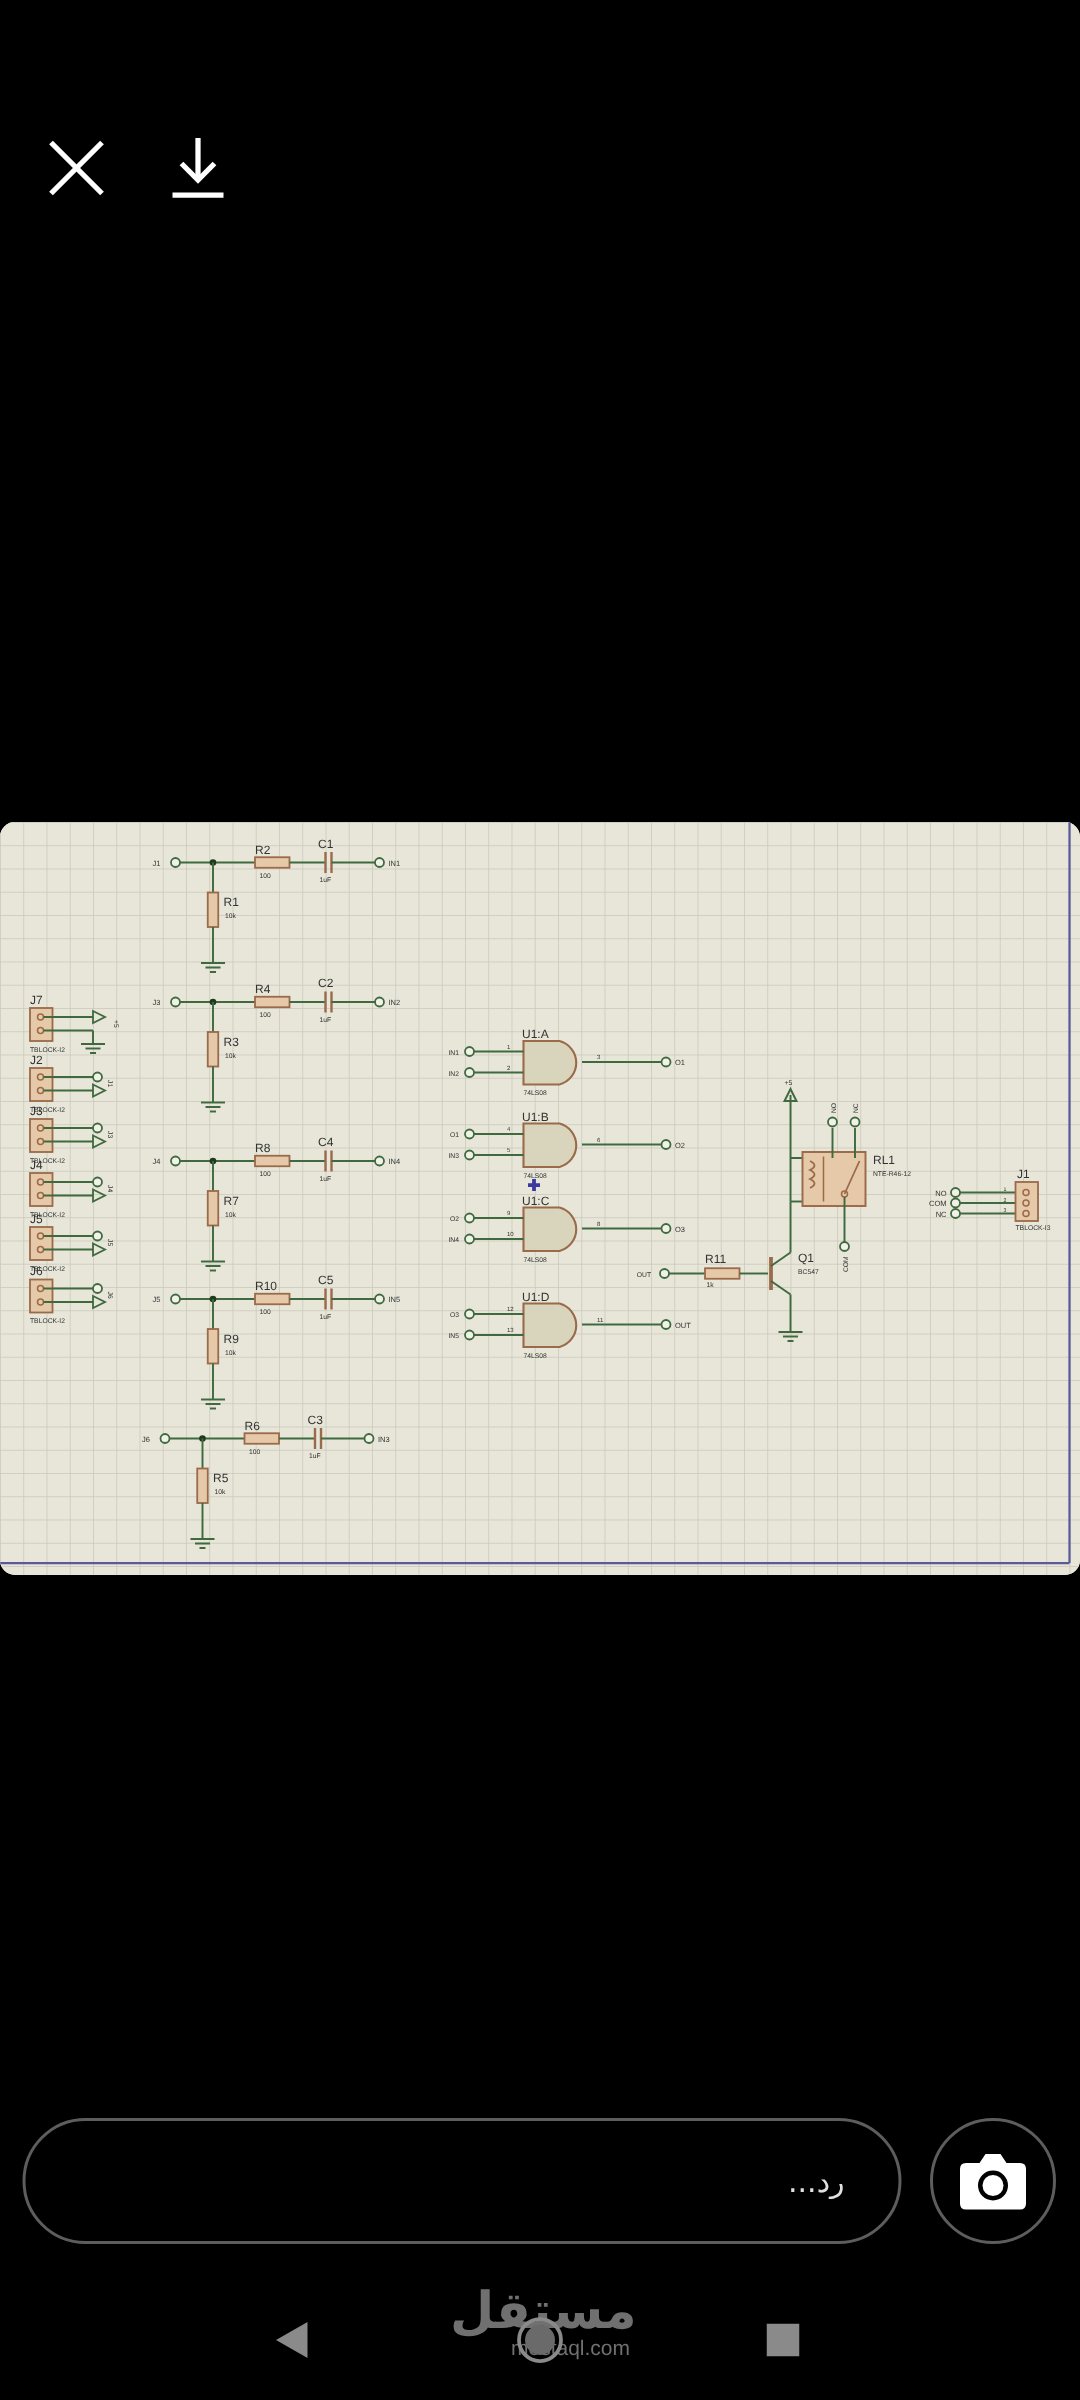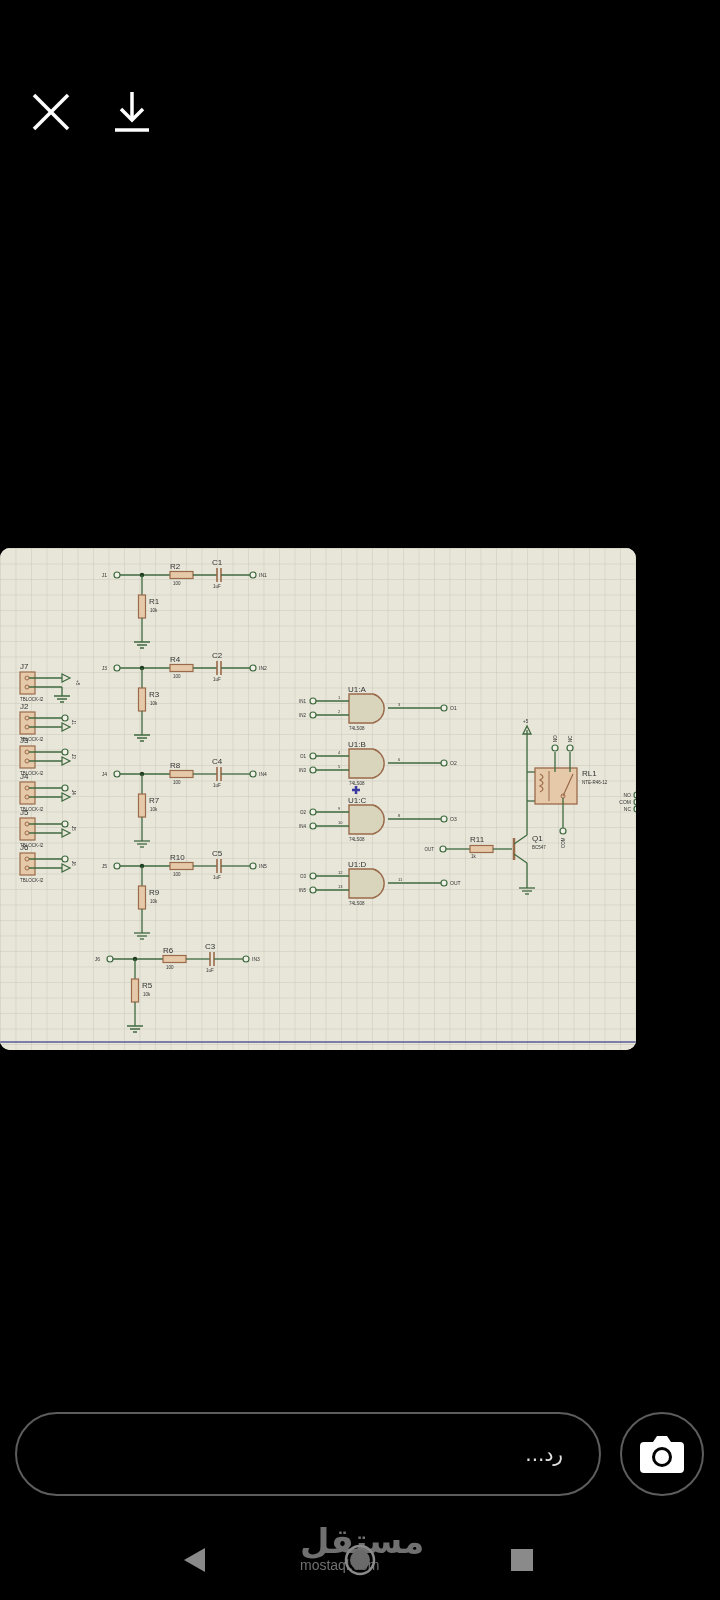--- a/index.html
+++ b/index.html
@@ -1,31 +1,31 @@
 <!DOCTYPE html>
 <html><head>
 <meta charset="utf-8">
 <style>
   html,body{margin:0;padding:0;background:#000;}
   body{width:720px;height:1600px;position:relative;overflow:hidden;font-family:"Liberation Sans",sans-serif;color:#fff;}
   .top-btn{position:absolute;top:88px;width:48px;height:48px;display:flex;align-items:center;justify-content:center;cursor:pointer;}
   #close-btn{left:27px;}
   #download-btn{left:108px;}
-  .image-frame{position:absolute;left:0;top:548px;width:636px;height:502px;border-radius:10px;overflow:hidden;background:#e7e6d9;}
+  .image-frame{position:absolute;left:0;top:548px;width:720px;height:502px;border-radius:10px;overflow:hidden;background:#e7e6d9;}
   .image-frame svg{display:block;}
   .reply-box{position:absolute;left:15px;top:1412px;width:586px;height:84px;border:2px solid #5d5d5d;border-radius:44px;box-sizing:border-box;display:flex;align-items:center;justify-content:flex-end;padding-right:34px;}
   .reply-box input{background:transparent;border:none;outline:none;color:#ddd;font-size:20px;text-align:right;width:100%;font-family:"DejaVu Sans",sans-serif;direction:rtl;}
   .reply-box input::placeholder{color:#e0e0e0;}
   .camera-btn{position:absolute;left:620px;top:1412px;width:84px;height:84px;border:2px solid #5d5d5d;border-radius:50%;box-sizing:border-box;display:flex;align-items:center;justify-content:center;cursor:pointer;}
   .nav-bar{position:absolute;left:0;top:1520px;width:720px;height:80px;}
   .nav-btn{position:absolute;top:20px;width:40px;height:40px;display:flex;align-items:center;justify-content:center;cursor:pointer;}
   #nav-back{left:175px;}
   #nav-home{left:340px;}
   #nav-recent{left:502px;}
-  .watermark{position:absolute;left:300px;top:1525px;width:120px;text-align:left;color:#707070;pointer-events:none;}
+  .watermark{position:absolute;left:300px;top:1525px;width:120px;text-align:right;color:#707070;pointer-events:none;}
   .watermark .ar{font-size:34px;font-weight:bold;line-height:32px;font-family:"DejaVu Sans",sans-serif;}
   .watermark .en{font-size:14px;line-height:16px;}
   svg text{font-family:"Liberation Sans",sans-serif;}
 </style>
 </head>
 <body>
 
 <div id="close-btn" class="top-btn">
   <svg width="40" height="40" viewBox="0 0 40 40">
     <line x1="3" y1="3" x2="37" y2="37" stroke="#fff" stroke-width="3.5"></line>

